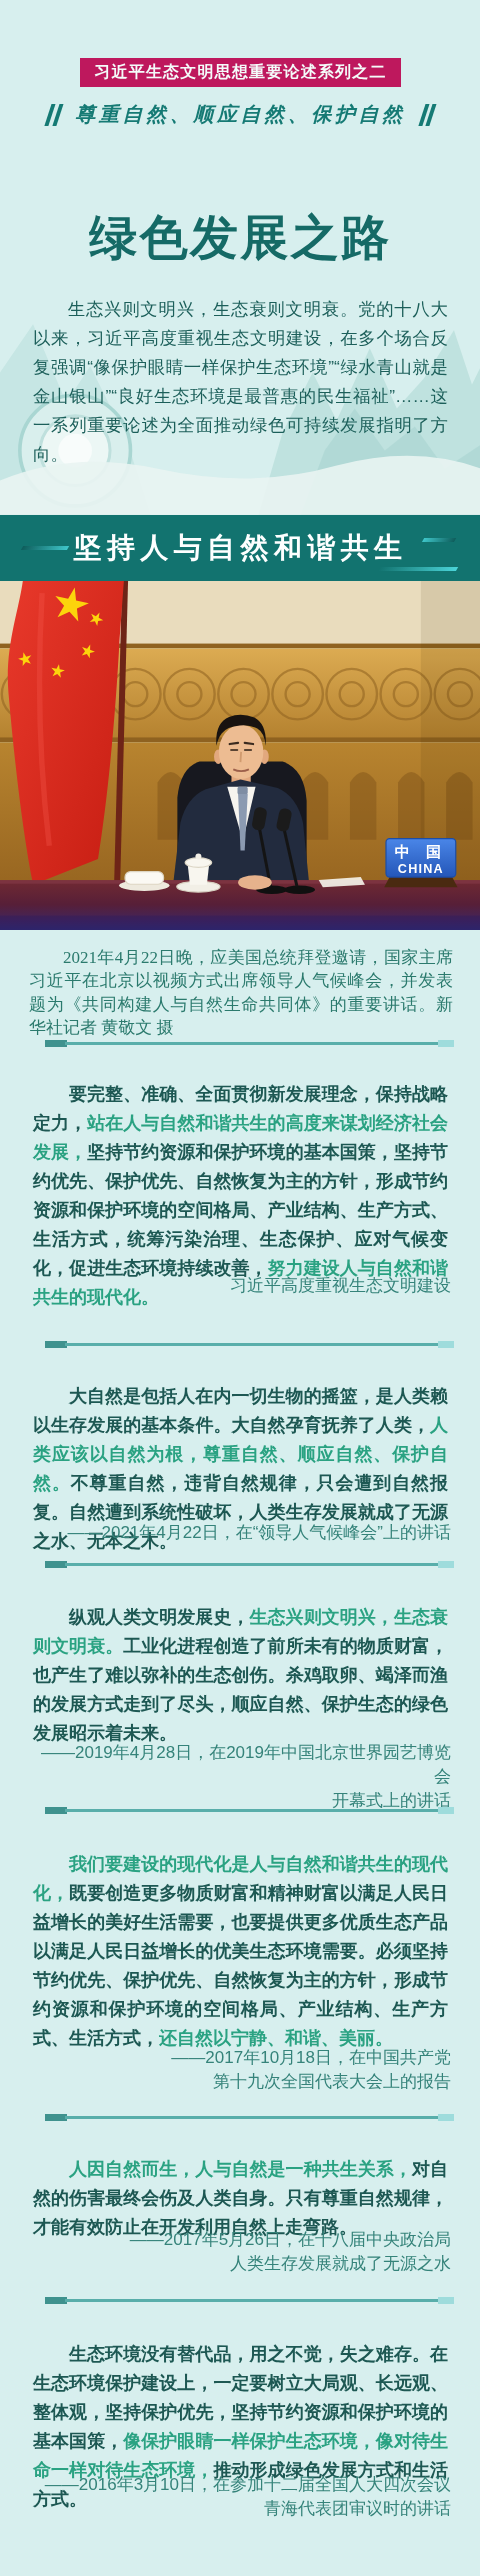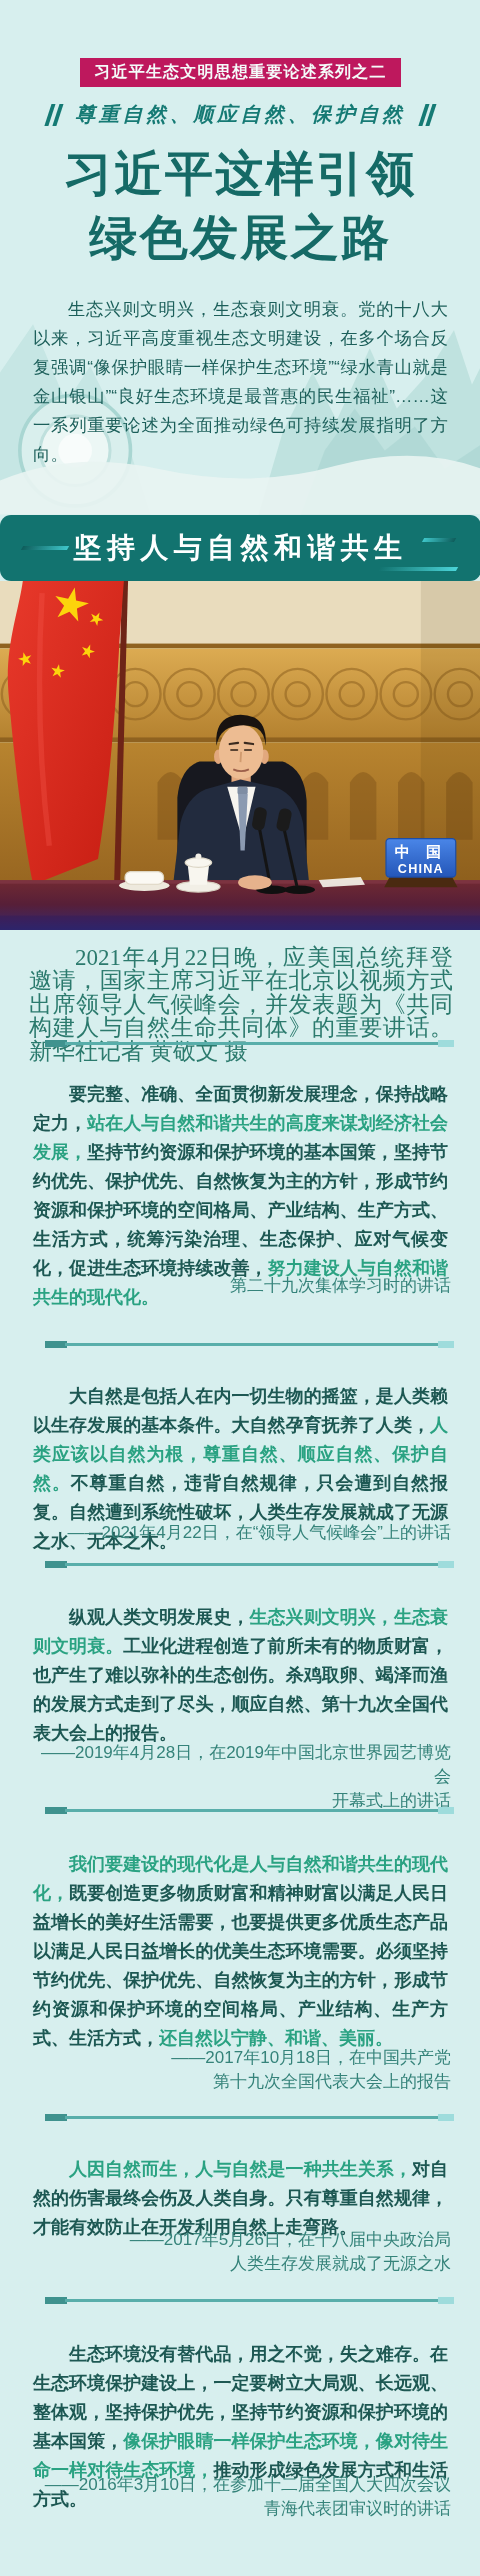--- a/index.html
+++ b/index.html
@@ -14,33 +14,33 @@
   .slash-pair{display:flex;gap:4.2px;}
   .slash{width:3.6px;height:21.6px;background:#157a74;transform:skewX(-18deg);}
   .subtitle{font-size:20px;font-style:italic;font-weight:700;color:#157a74;letter-spacing:3.6px;}
   .title-line{position:absolute;left:0;right:0;text-align:center;font-size:48px;
          font-weight:900;color:#156a66;letter-spacing:2.4px;line-height:48px;}
   .title-1{top:150px;} .title-2{top:214px;}
   .intro{position:absolute;top:295px;left:33px;width:415px;font-size:17.4px;line-height:29px;
          text-align:justify;text-indent:2em;color:#1c5f5a;font-weight:500;z-index:2;}
   .header-art{position:absolute;top:252px;left:0;z-index:1;}
   
-  .banner{position:absolute;top:515px;left:0;width:481px;height:66px;background:#12736f;z-index:3;border-radius:11px;}
+  .banner{position:absolute;top:515px;left:0;width:481px;height:66px;background:#12736f;z-index:3;}
   .banner-title{position:absolute;top:0;left:0;right:0;height:66px;display:flex;
          align-items:center;justify-content:center;color:#fdffff;font-size:28px;
          font-weight:800;letter-spacing:5.4px;}
   .bline{position:absolute;height:4.2px;transform:skewX(-30deg);}
   .bline-left{left:21.6px;top:31px;width:46px;background:linear-gradient(90deg,#0e5d5b,#3fc6ca);}
   .bline-right1{right:26.4px;top:23px;width:32px;background:linear-gradient(90deg,#3fc6ca,#0e5d5b);}
   .bline-right2{right:24px;bottom:9.6px;width:78px;background:linear-gradient(90deg,rgba(63,198,202,0),#4bd4d8);}
   
   .photo{position:absolute;top:581px;left:0;width:481px;height:349px;}
   
   .caption{position:absolute;top:946px;left:29px;width:424px;font-family:"Liberation Serif",serif;
-         font-size:23px;line-height:23.4px;color:#2b7a6d;text-align:justify;text-indent:2em;}
+         font-size:17px;line-height:23.4px;color:#2b7a6d;text-align:justify;text-indent:2em;}
   
   .divider{position:absolute;left:45px;width:409px;height:7.2px;}
   .divider .mid{position:absolute;left:20.4px;right:14.4px;top:1.8px;height:3px;background:#58aeaa;}
   .divider .capL{position:absolute;left:0;top:0;width:21.6px;height:6.6px;background:#3f928e;}
   .divider .capR{position:absolute;right:0;top:0;width:15.6px;height:6.6px;background:#9edcdc;}
   
   .quote{position:absolute;left:33px;width:415px;font-size:18px;line-height:29px;
          font-weight:800;color:#1d5853;text-align:justify;text-indent:2em;}
   .quote .hl{color:#2aa282;}
   .attr{position:absolute;left:33px;right:30px;text-align:right;font-size:17px;
@@ -68,21 +68,20 @@
         <div class="slash"></div>
         <div class="slash"></div>
       </div>
     <div class="subtitle">尊重自然、顺应自然、保护自然</div>
     <div class="slash-pair">
         <div class="slash"></div>
         <div class="slash"></div>
       </div>
   </div>
 
-  <div class="title-line title-1">习近平这样引领</div>
   <div class="title-line title-2">绿色发展之路</div>
 
   <div class="intro">生态兴则文明兴，生态衰则文明衰。党的十八大以来，习近平高度重视生态文明建设，在多个场合反复强调“像保护眼睛一样保护生态环境”“绿水青山就是金山银山”“良好生态环境是最普惠的民生福祉”……这一系列重要论述为全面推动绿色可持续发展指明了方向。</div>
 
   <div class="banner">
     <div class="bline bline-left"></div>
     <div class="bline bline-right1"></div>
     <div class="bline bline-right2"></div>
     <div class="banner-title">坚持人与自然和谐共生</div>
   </div>
@@ -222,39 +221,39 @@
 
   <div class="caption">2021年4月22日晚，应美国总统拜登邀请，国家主席习近平在北京以视频方式出席领导人气候峰会，并发表题为《共同构建人与自然生命共同体》的重要讲话。新华社记者 黄敬文 摄</div>
 
   <div class="divider" style="top:1040px">
       <div class="capL"></div>
       <div class="mid"></div>
       <div class="capR"></div>
     </div>
   <p class="quote" style="top:1062px"><span>要完整、准确、全面贯彻新发展理念，保持战略定力，</span><span class="hl">站在人与自然和谐共生的高度来谋划经济社会发展，</span><span>坚持节约资源和保护环境的基本国策，坚持节约优先、保护优先、自然恢复为主的方针，形成节约资源和保护环境的空间格局、产业结构、生产方式、生活方式，统筹污染治理、生态保护、应对气候变化，促进生态环境持续改善，</span><span class="hl">努力建设人与自然和谐共生的现代化。</span></p>
   <div class="attr" style="top:1274px">
-      <div>第二十九次集体学习时的讲话</div>
+      <div>习近平高度重视生态文明建设</div>
   </div>
 
   <div class="divider" style="top:1341px">
       <div class="capL"></div>
       <div class="mid"></div>
       <div class="capR"></div>
     </div>
   <p class="quote" style="top:1364px"><span>大自然是包括人在内一切生物的摇篮，是人类赖以生存发展的基本条件。大自然孕育抚养了人类，</span><span class="hl">人类应该以自然为根，尊重自然、顺应自然、保护自然。</span><span>不尊重自然，违背自然规律，只会遭到自然报复。自然遭到系统性破坏，人类生存发展就成了无源之水、无本之木。</span></p>
   <div class="attr" style="top:1521px">
     <div>——2021年4月22日，在“领导人气候峰会”上的讲话</div>
   </div>
 
   <div class="divider" style="top:1561px">
       <div class="capL"></div>
       <div class="mid"></div>
       <div class="capR"></div>
     </div>
-  <p class="quote" style="top:1585px"><span>纵观人类文明发展史，</span><span class="hl">生态兴则文明兴，生态衰则文明衰。</span><span>工业化进程创造了前所未有的物质财富，也产生了难以弥补的生态创伤。杀鸡取卵、竭泽而渔的发展方式走到了尽头，顺应自然、第十九次全国代表大会上的报告。</span></p>
+  <p class="quote" style="top:1585px"><span>纵观人类文明发展史，</span><span class="hl">生态兴则文明兴，生态衰则文明衰。</span><span>工业化进程创造了前所未有的物质财富，也产生了难以弥补的生态创伤。杀鸡取卵、竭泽而渔的发展方式走到了尽头，顺应自然、保护生态的绿色发展昭示着未来。</span></p>
   <div class="attr" style="top:1741px">
     <div>——2019年4月28日，在2019年中国北京世界园艺博览会</div>
       <div>开幕式上的讲话</div>
   </div>
 
   <div class="divider" style="top:1807px">
       <div class="capL"></div>
       <div class="mid"></div>
       <div class="capR"></div>
     </div>

